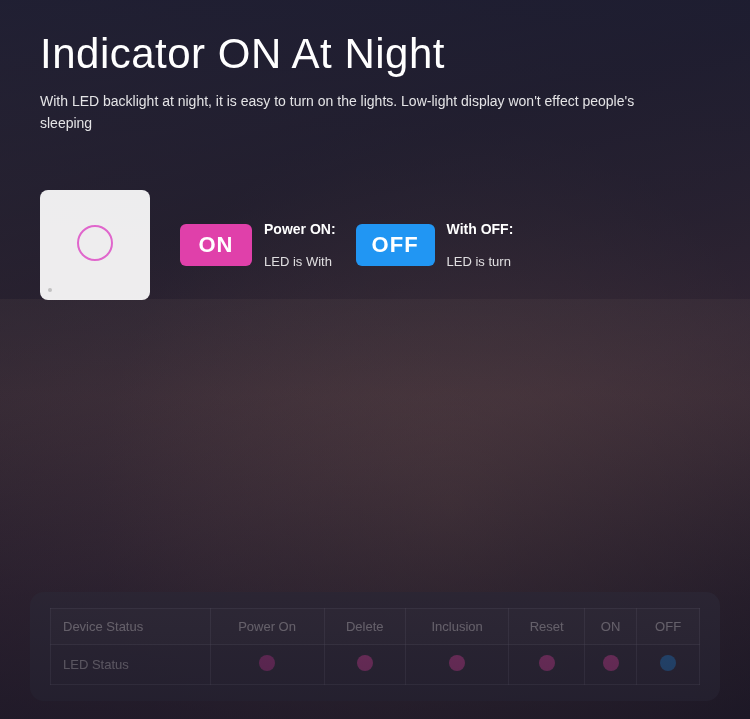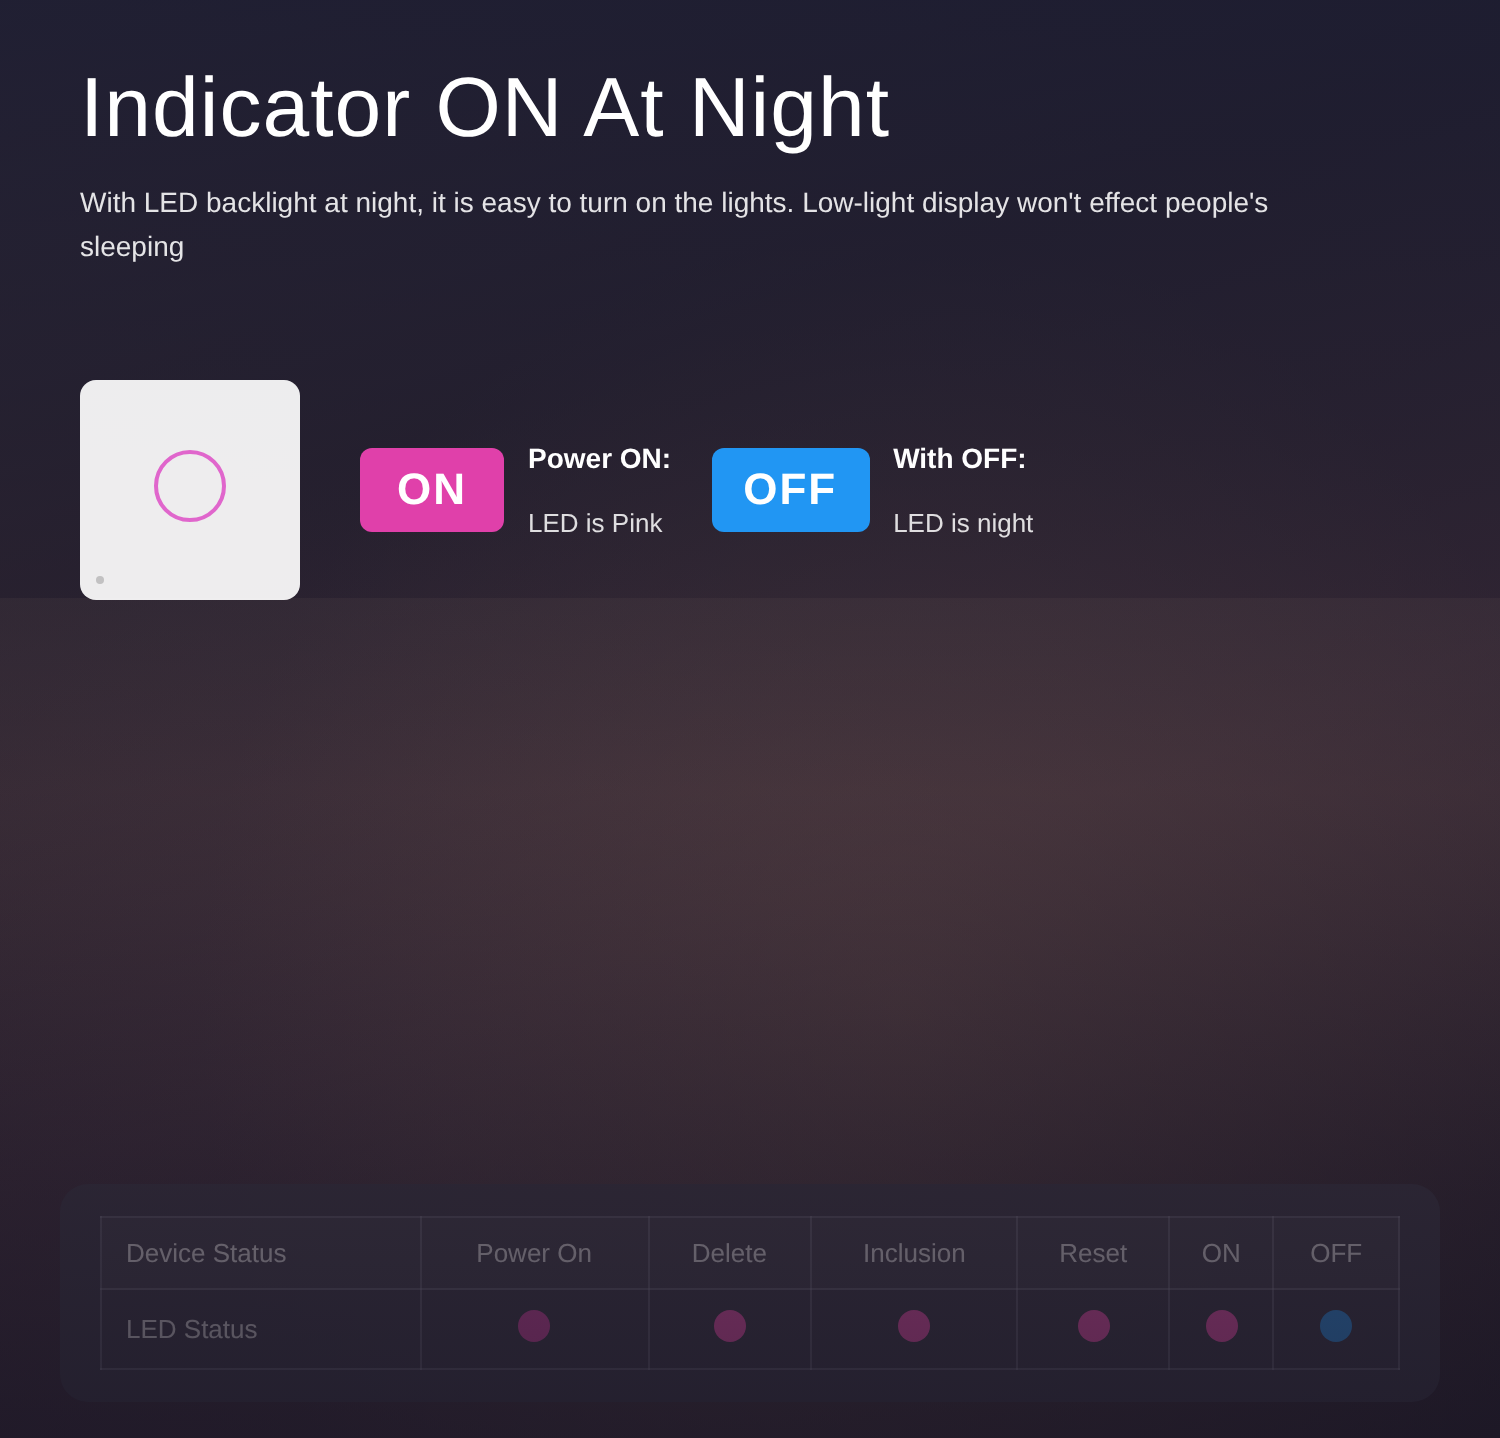--- a/index.html
+++ b/index.html
@@ -233,29 +233,29 @@
       <div class="switch-circle"></div>
       <div class="switch-dot"></div>
     </div>
 
     <div class="badge-row">
 
       <div class="badge-group">
         <div class="badge-on">ON</div>
         <div class="badge-label">
           <span class="badge-label-main">Power ON:</span>
-          <span class="badge-label-sub">LED is Pink</span>
+          <span class="badge-label-sub">LED is With</span>
         </div>
       </div>
 
       <div class="badge-group">
         <div class="badge-off">OFF</div>
         <div class="badge-label">
           <span class="badge-label-main">With OFF:</span>
-          <span class="badge-label-sub">LED is night</span>
+          <span class="badge-label-sub">LED is turn</span>
         </div>
       </div>
 
     </div>
   </div>
 
 </div>
 
 <div class="bottom-panel">
   <table>

